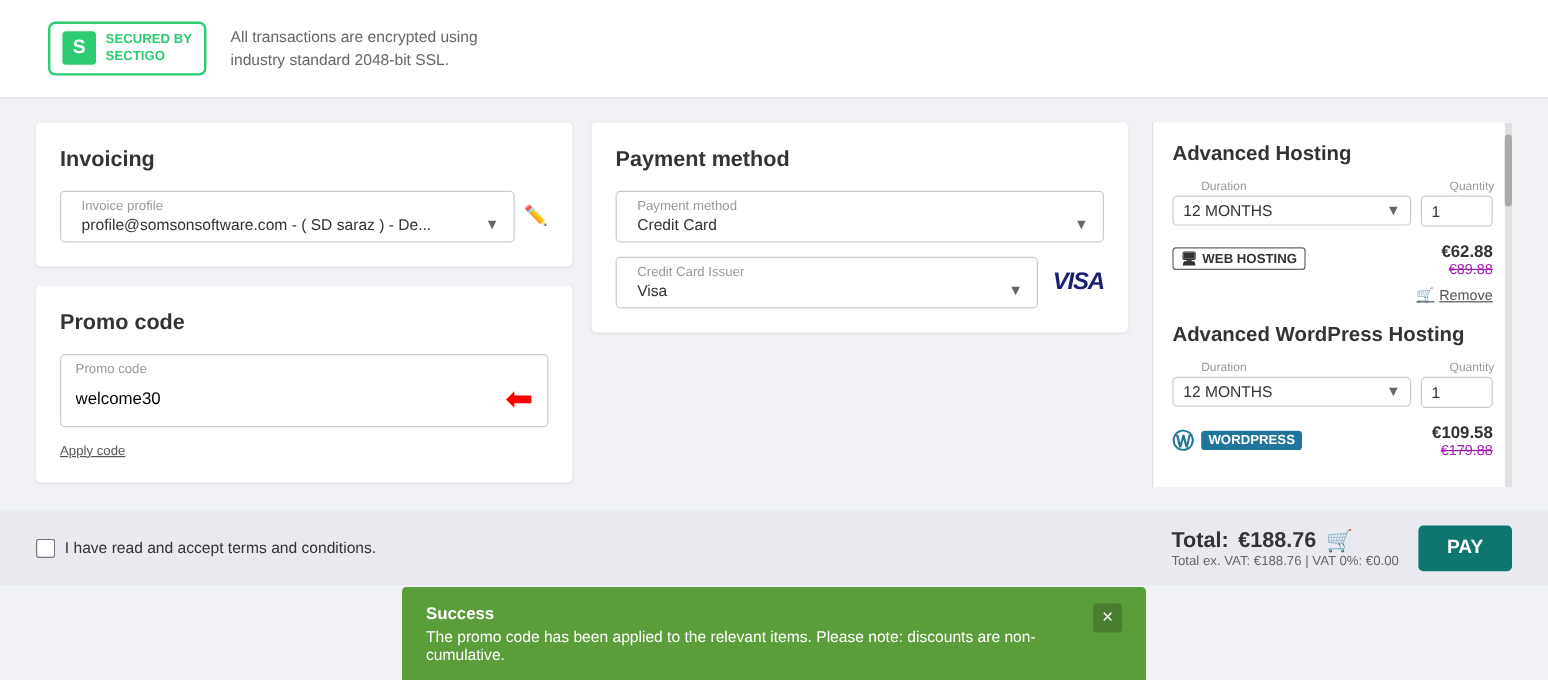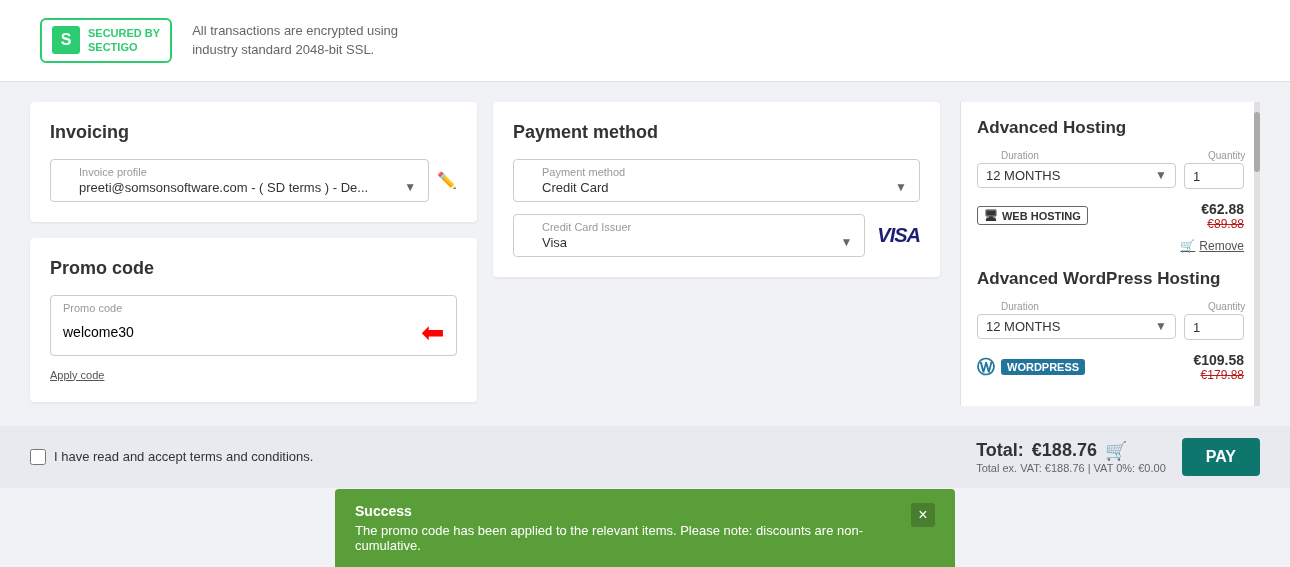--- a/index.html
+++ b/index.html
@@ -71,21 +71,21 @@
       font-weight: bold;
       color: #333;
       margin-bottom: 16px;
     }
 
     
     .field-wrap {
       position: relative;
       border: 1px solid #ccc;
       border-radius: 4px;
-      padding: 6px 12px 6px 28px;
+      padding: 6px 12px 6px 17px;
       background: #fff;
     }
     .field-label {
       font-size: 11px;
       color: #999;
       margin-bottom: 2px;
     }
     .field-value {
       font-size: 13px;
       color: #333;
@@ -163,21 +163,21 @@
       align-items: center;
       gap: 4px;
       border: 1px solid #666;
       border-radius: 3px;
       padding: 2px 6px;
       font-size: 11px;
       font-weight: bold;
     }
     .hosting-price { text-align: right; }
     .hosting-price .current { font-size: 14px; font-weight: bold; color: #333; }
-    .hosting-price .original { font-size: 12px; color: #b91c1c; text-decoration: line-through; }
+    .hosting-price .original { font-size: 12px; color: #a21caf; text-decoration: line-through; }
 
     .remove-link {
       display: flex;
       align-items: center;
       gap: 4px;
       color: #555;
       text-decoration: underline;
       cursor: pointer;
       font-size: 12px;
       margin-bottom: 16px;
@@ -322,21 +322,21 @@
   <div class="left-col">
     <div class="form-columns">
 
       <div class="form-col">
         <div class="card">
           <div class="card-title">Invoicing</div>
           <div class="invoice-row">
             <div class="field-wrap">
               <div class="field-label">Invoice profile</div>
               <div class="field-select">
-                <span class="field-value">preeti@somsonsoftware.com - ( SD terms ) - De...</span>
+                <span class="field-value">profile@somsonsoftware.com - ( SD saraz ) - De...</span>
                 <span class="dropdown-arrow">▼</span>
               </div>
             </div>
             <span class="edit-icon">✏️</span>
           </div>
         </div>
 
         <div class="card" style="margin-top:16px;">
           <div class="card-title">Promo code</div>
           <div class="promo-input-wrap">

